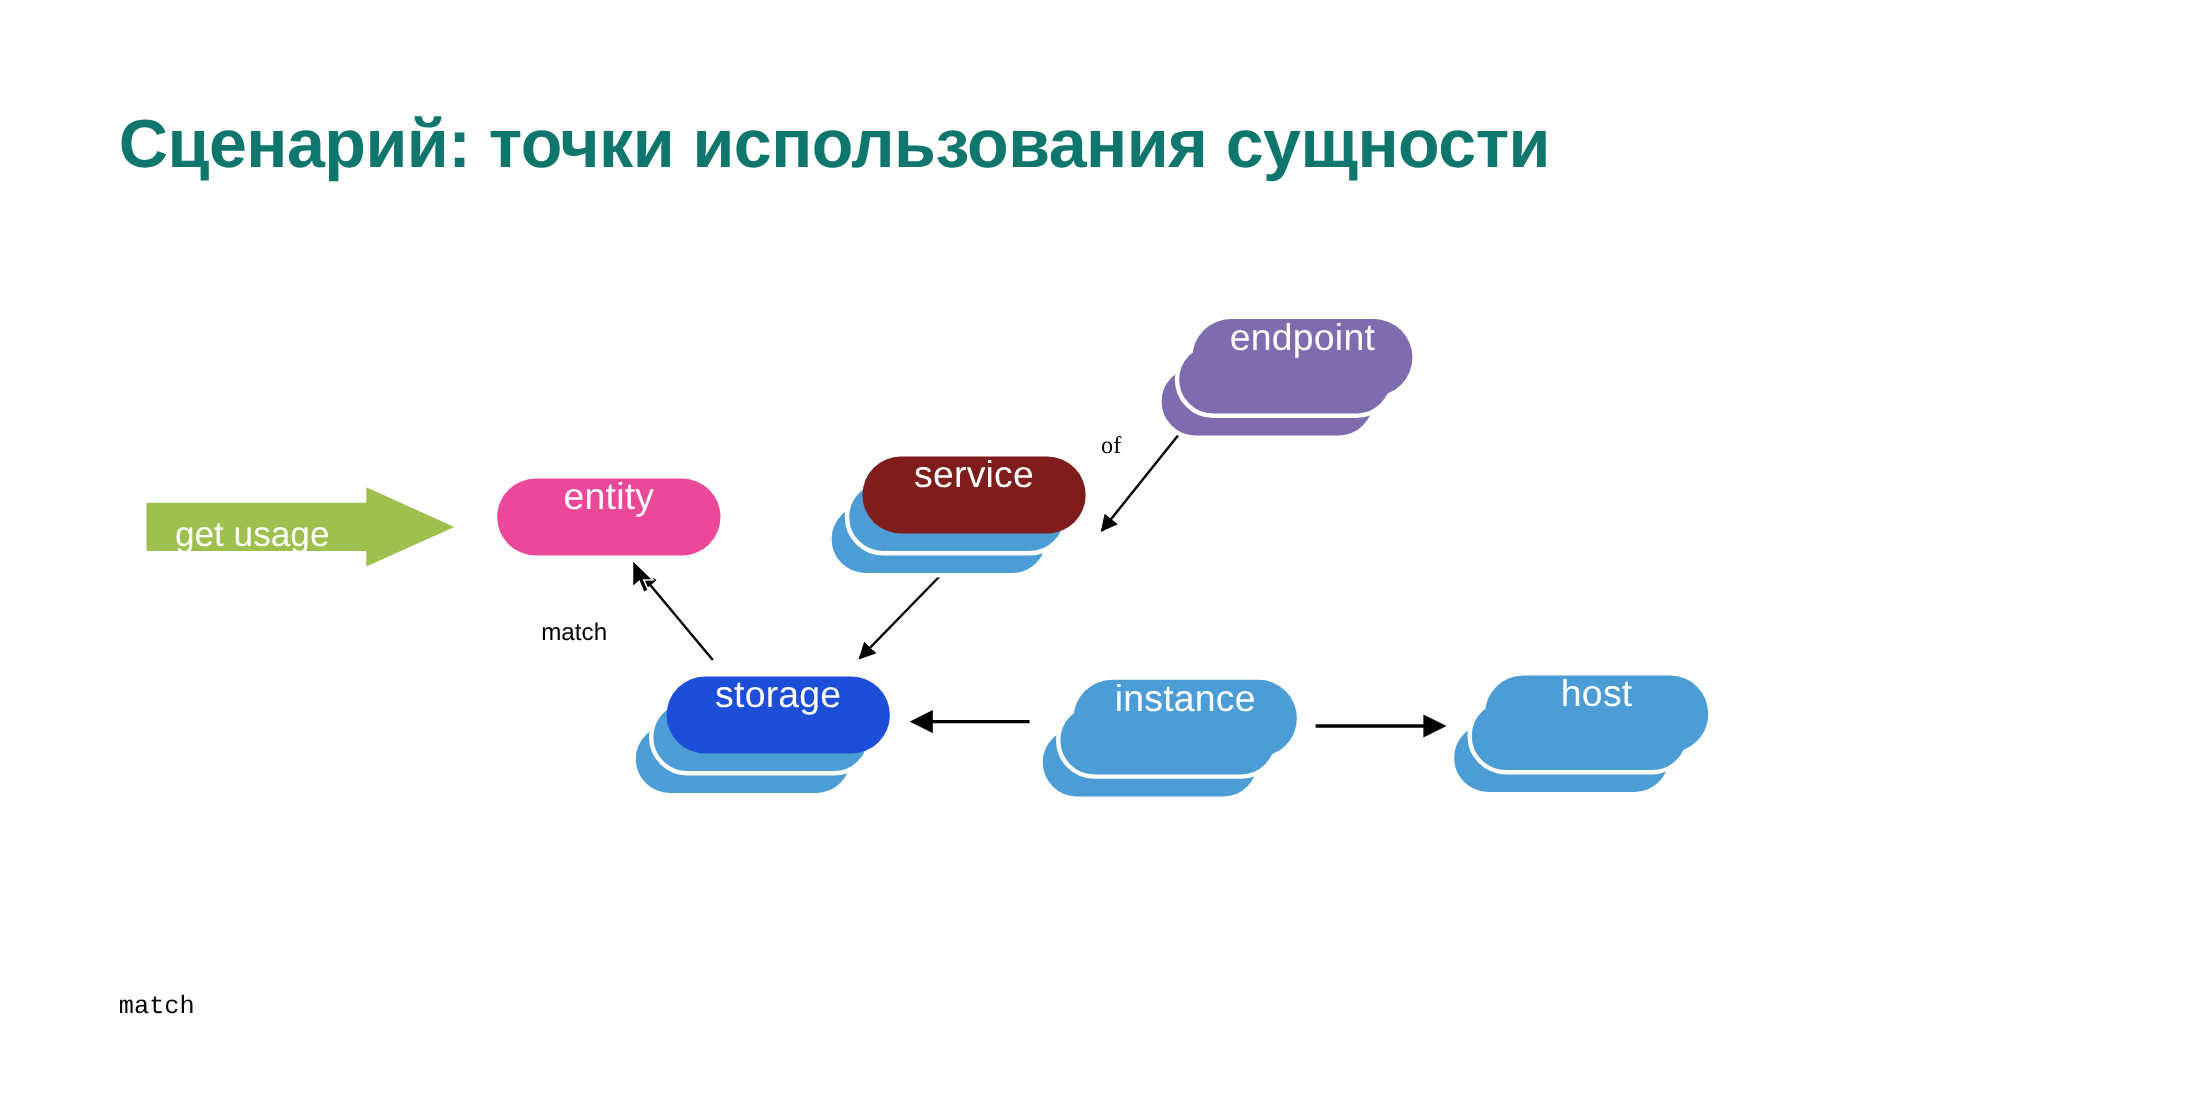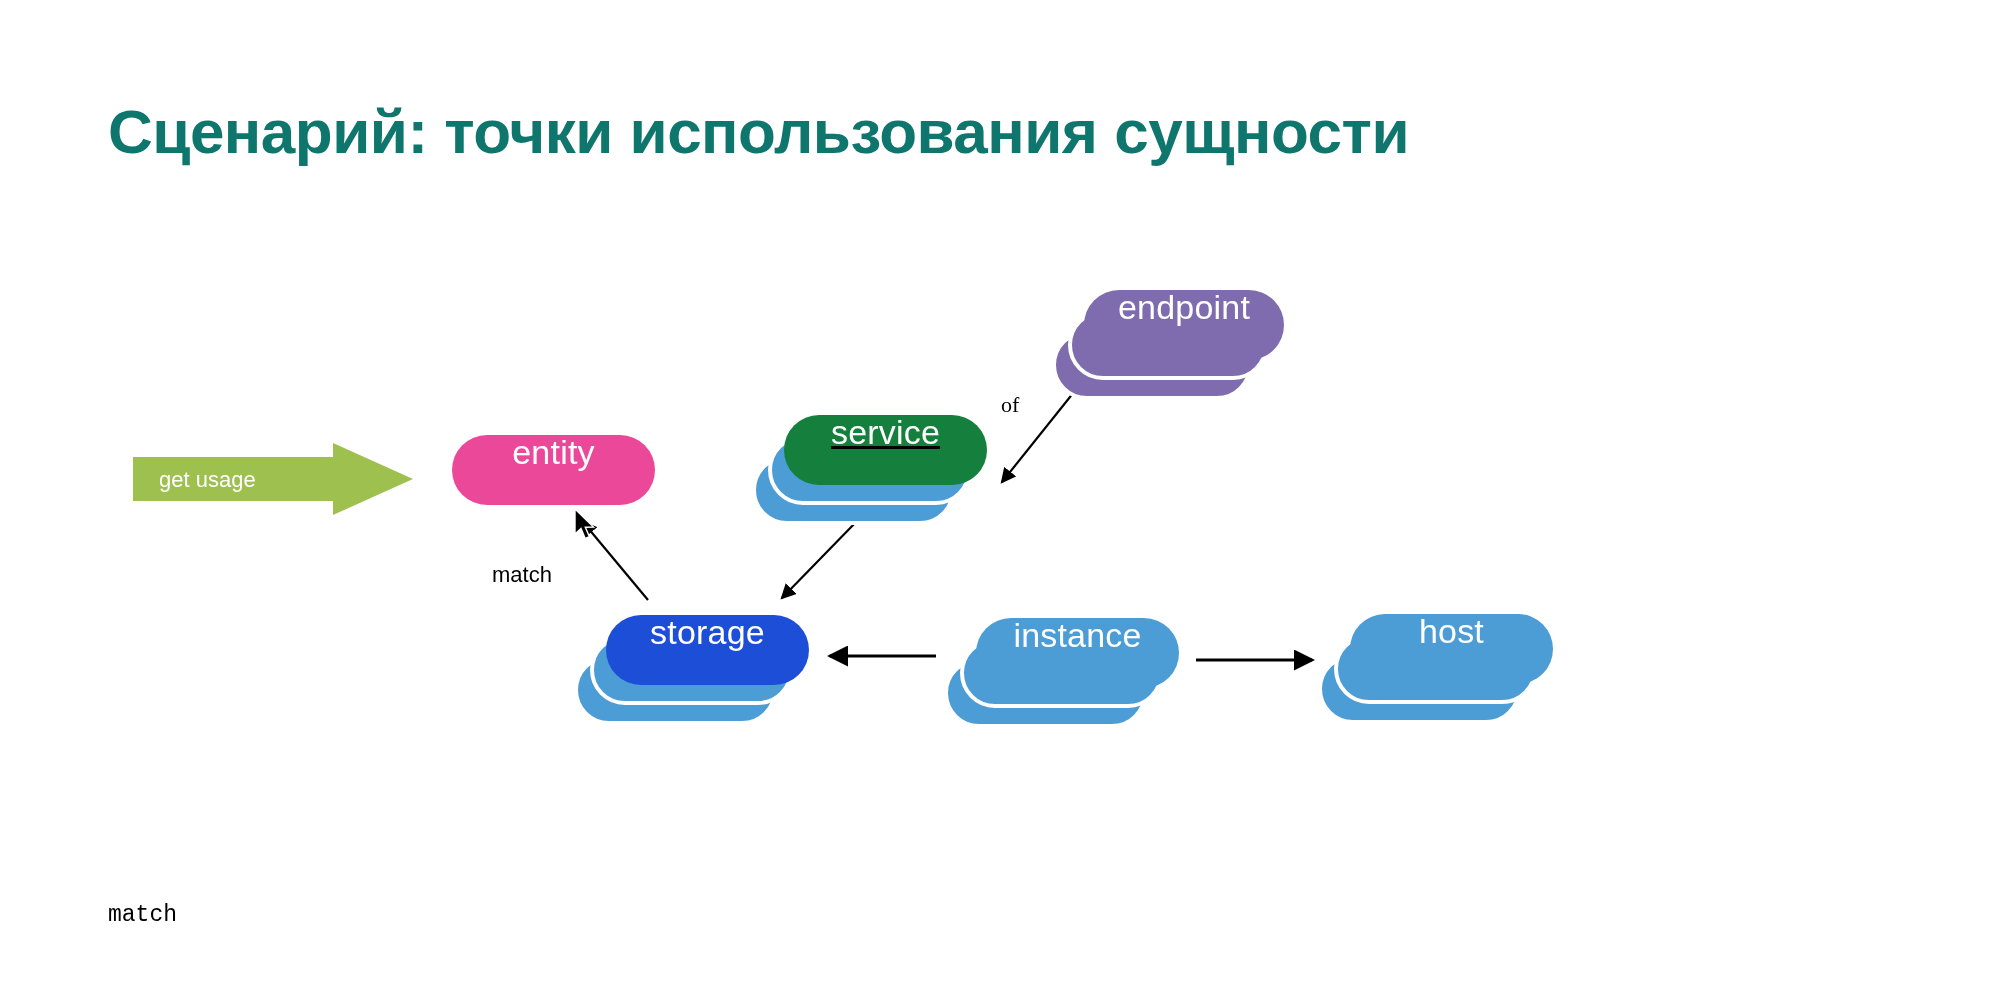--- a/index.html
+++ b/index.html
@@ -82,21 +82,21 @@
     border: 4px solid #ffffff;
   }
 
   
   #green-arrow {
     position: absolute;
   }
   #green-arrow-label {
     position: absolute;
     color: #ffffff;
-    font-size: 22px;
+    font-size: 32px;
     white-space: nowrap;
     line-height: 1;
   }
 
   
   .edge-label {
     position: absolute;
     font-size: 22px;
     color: #000000;
     white-space: nowrap;
@@ -162,21 +162,21 @@
 
     <div class="node" style="left:452px; top:435px;">
       <div class="pill" style="left:0px; top:0px; width:203px; height:70px; background:#ec4899;">
         <span class="pill-label">entity</span>
       </div>
     </div>
 
     <div class="node" style="left:752px; top:415px;">
       <div class="pill layer" style="left:0px; top:40px; width:203px; height:70px; background:#4C9CD6;"></div>
       <div class="pill layer" style="left:16px; top:20px; width:203px; height:70px; background:#4C9CD6;"></div>
-      <div class="pill" style="left:32px; top:0px; width:203px; height:70px; background:#15803d;text-decoration:underline;">
+      <div class="pill" style="left:32px; top:0px; width:203px; height:70px; background:#7f1d1d;">
         <span class="pill-label">service</span>
       </div>
     </div>
 
     <div class="node" style="left:1052px; top:290px;">
       <div class="pill layer" style="left:0px; top:40px; width:200px; height:70px; background:#7E6CAE;"></div>
       <div class="pill layer" style="left:16px; top:20px; width:200px; height:70px; background:#7E6CAE;"></div>
       <div class="pill" style="left:32px; top:0px; width:200px; height:70px; background:#7E6CAE;">
         <span class="pill-label">endpoint</span>
       </div>

